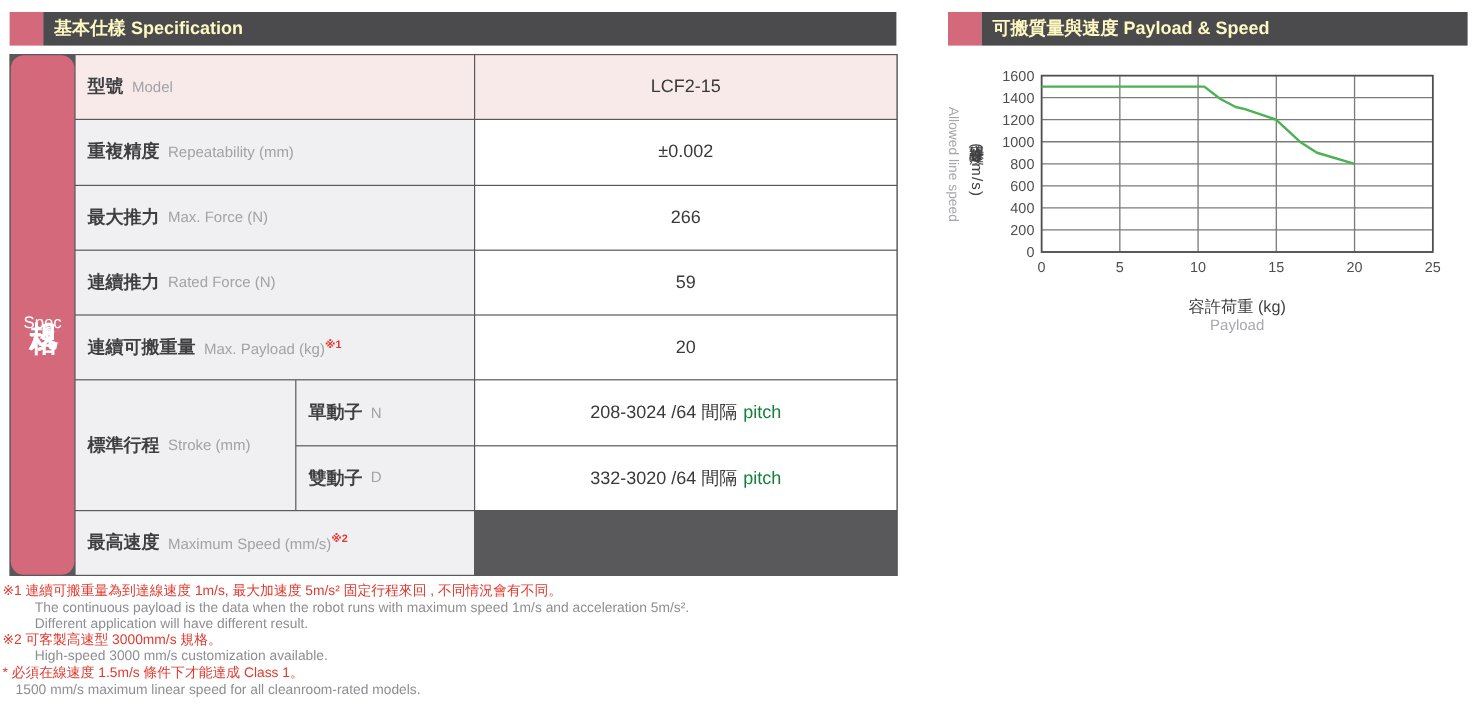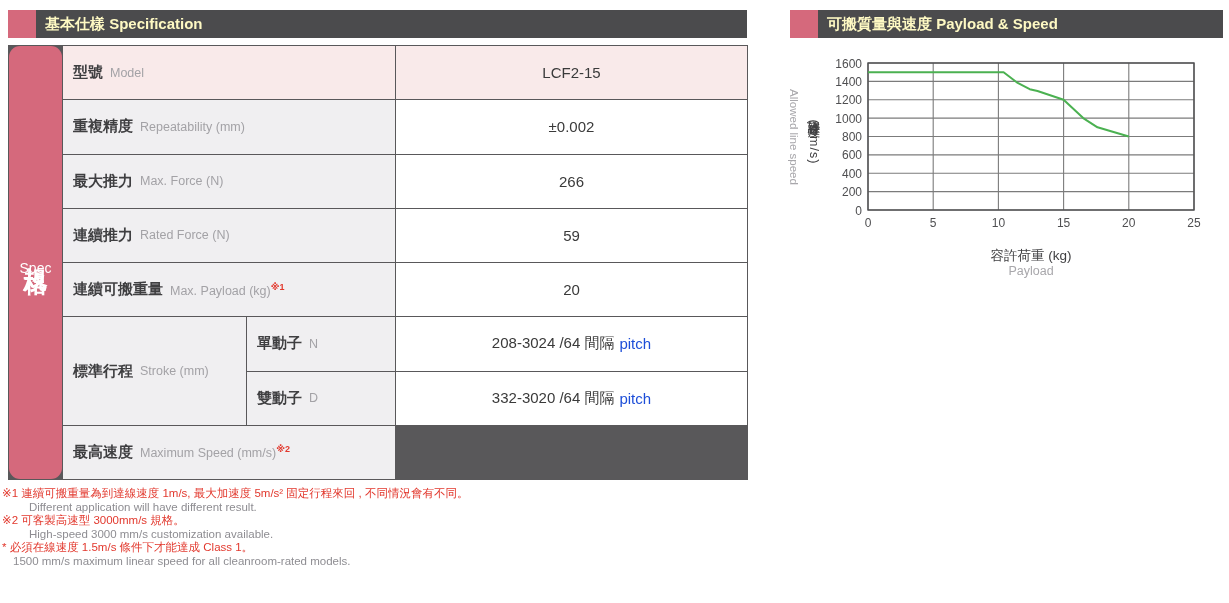--- a/index.html
+++ b/index.html
@@ -24,21 +24,21 @@
   .band { grid-row:1/9; grid-column:1; background:#d5697c; flex-direction:column;
           justify-content:center; gap:3px; color:#fff;border-radius:11px; }
   .band .band-zh { writing-mode:vertical-rl; text-orientation:upright; font-size:24px;
                    font-weight:bold; letter-spacing:4px; }
   .band .band-en { font-size:14px; }
   .label { padding-left:10px; gap:7px; background:#f0eff1; }
   .value { justify-content:center; background:#fff; gap:5px; font-size:15px; color:#3a3a3a; }
   .pink { background:#f9eaea !important; }
   .zh { font-size:15px; font-weight:600; color:#3f3f41; }
   .en { font-size:12.5px; color:#a3a2a6; }
-  .ven { color:#1d4ed8; }
+  .ven { color:#15803d; }
   sup.red { color:#e2382d; font-size:9px; font-weight:bold; }
   sup:empty, .ven:empty { display:none; }
   .span23 { grid-column:2/4; }
   .col4 { grid-column:4; }
   .stroke-label { grid-row:6/8; grid-column:2; }
 
   
   #footnotes { position:absolute; left:2px; top:487px; width:700px; }
   .fn { line-height:13.6px; }
   .fn.red { color:#e2382d; font-size:11.5px; font-weight:400; }
@@ -144,20 +144,21 @@
     </div>
 
     <div class="cell label span23" style="grid-row:8">
       <span class="zh">最高速度</span>
       <span class="en"><span>Maximum Speed (mm/s)</span><sup class="red">※2</sup></span>
     </div>
   </div>
 
   <div id="footnotes">
     <div class="fn red">※1 連續可搬重量為到達線速度 1m/s, 最大加速度 5m/s² 固定行程來回 , 不同情況會有不同。</div>
+    <div class="fn gray ind">The continuous payload is the data when the robot runs with maximum speed 1m/s and acceleration 5m/s².</div>
     <div class="fn gray ind">Different application will have different result.</div>
     <div class="fn red">※2 可客製高速型 3000mm/s 規格。</div>
     <div class="fn gray ind">High-speed 3000 mm/s customization available.</div>
     <div class="fn red">* 必須在線速度 1.5m/s 條件下才能達成 Class 1。</div>
     <div class="fn gray ind2">1500 mm/s maximum linear speed for all cleanroom-rated models.</div>
   </div>
 
   <div id="chart-block">
     <div class="ylab-wrap" id="ylab-en">
       <span class="ylab">Allowed line speed</span>

